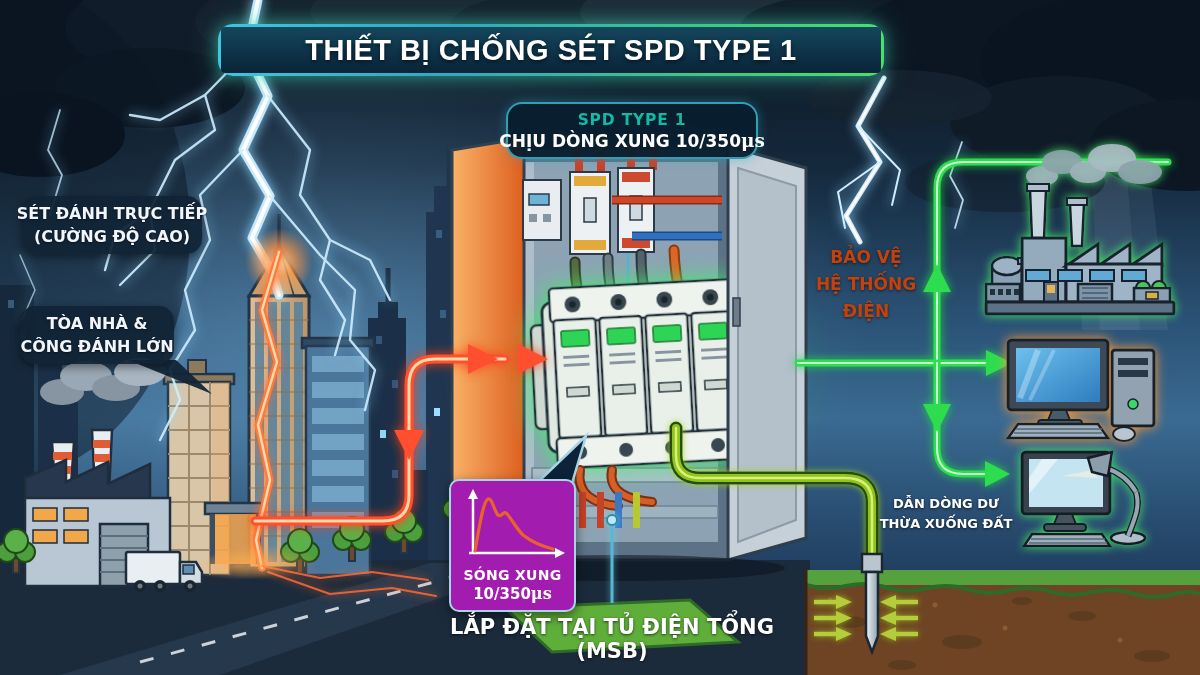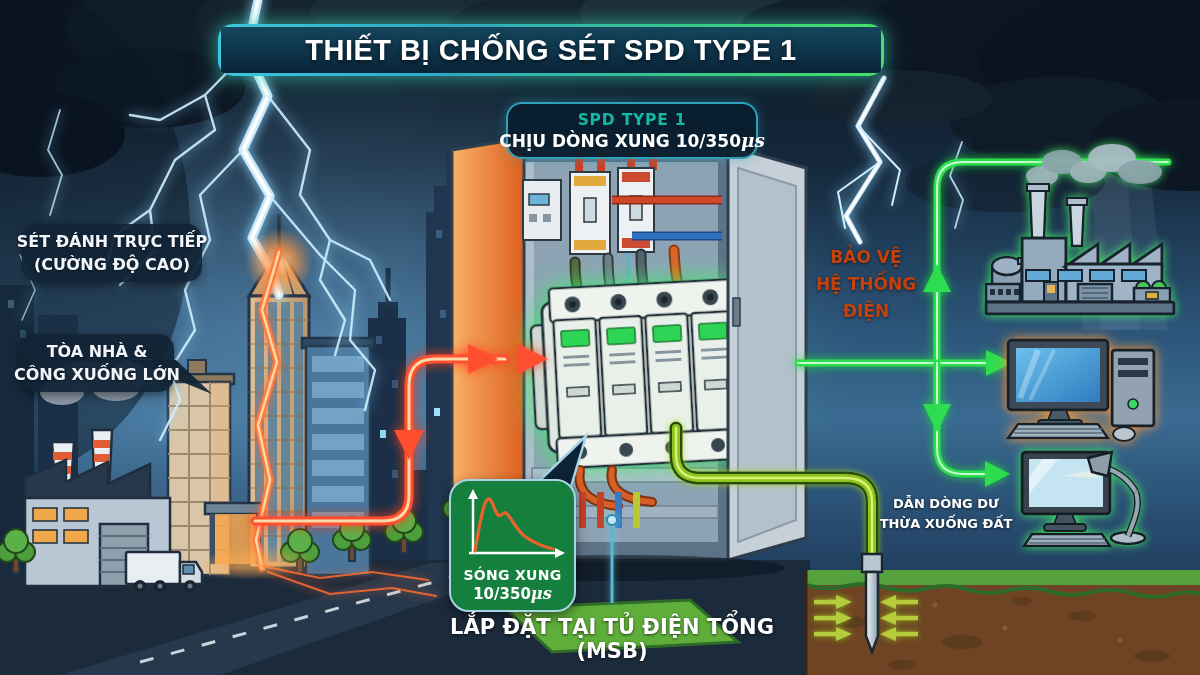--- a/index.html
+++ b/index.html
@@ -14,41 +14,41 @@
     box-shadow:0 0 16px rgba(62,210,200,.55),0 0 34px rgba(62,210,140,.3);}
   .titleinner{width:100%;height:100%;border-radius:4px;
     background:linear-gradient(180deg,#15465c,#0c2e44 70%,#0a2638);
     display:flex;align-items:center;justify-content:center;}
   .titleinner span{color:#fff;font-weight:800;font-size:29px;letter-spacing:.5px;
     font-family:"Liberation Sans",sans-serif;text-shadow:0 2px 4px rgba(0,0,0,.55);white-space:nowrap;}
 
   
   .bubble{position:absolute;background:rgba(17,36,54,.94);border-radius:15px;
     display:flex;flex-direction:column;align-items:center;justify-content:center;
-    color:#f2f6fa;font-weight:700;box-shadow:0 3px 10px rgba(0,0,0,.45);margin-top:28px;}
+    color:#f2f6fa;font-weight:700;box-shadow:0 3px 10px rgba(0,0,0,.45);}
   .bubble div{font-size:16px;line-height:1.45;text-shadow:0 1px 2px rgba(0,0,0,.5);white-space:nowrap;}
 
   
   .spdbox{position:absolute;left:506px;top:102px;width:252px;height:57px;box-sizing:border-box;
     background:rgba(8,30,45,.95);border:2.5px solid #2fa0b8;border-radius:16px;
     display:flex;flex-direction:column;align-items:center;justify-content:center;
     box-shadow:0 0 12px rgba(47,160,184,.45);}
   .spdhead{color:#14b8a6;font-weight:800;font-size:15.5px;letter-spacing:.8px;}
   .spdbody{color:#fff;font-weight:800;font-size:17px;margin-top:1px;white-space:nowrap;}
 
   
   .wavebox{position:absolute;left:449px;top:479px;width:127px;height:133px;box-sizing:border-box;
-    background:#15803d;border:2.5px solid #a8d4e6;border-radius:20px;
+    background:#a21caf;border:2.5px solid #a8d4e6;border-radius:10px;
     display:flex;flex-direction:column;align-items:center;padding-top:6px;
     box-shadow:0 4px 12px rgba(0,0,0,.5);}
   .waveplot{display:block;}
   .wavecap{color:#fff;font-weight:700;font-size:14px;margin-top:2px;letter-spacing:.3px;}
   .waveval{color:#fff;font-weight:700;font-size:15px;margin-top:1px;}
 
-  .mu{font-family:"DejaVu Serif",serif;font-style:italic;font-weight:700;font-size:1.08em;}
+  .mu{font-family:"DejaVu Serif",serif;font-weight:700;font-size:1.08em;}
 
   .caption{position:absolute;color:#fff;font-weight:800;text-align:center;
     text-shadow:0 1px 3px rgba(0,0,0,.65);}
   .green-caption{position:absolute;color:#c2410c;font-weight:800;text-align:center;
     text-shadow:0 1px 3px rgba(0,0,0,.6);}
 </style>
 </head>
 <body>
 
 <div class="stage">
@@ -562,21 +562,21 @@
   </div>
 </div>
 
 <div class="bubble" style="left:22px;top:196px;width:180px;height:58px">
   <div>SÉT ĐÁNH TRỰC TIẾP</div>
   <div>(CƯỜNG ĐỘ CAO)</div>
 </div>
 
 <div class="bubble" style="left:20px;top:306px;width:154px;height:58px">
   <div>TÒA NHÀ &amp;</div>
-  <div>CÔNG XUỐNG LỚN</div>
+  <div>CÔNG ĐÁNH LỚN</div>
 </div>
 
 <div class="spdbox">
   <div class="spdhead">SPD TYPE 1</div>
   <div class="spdbody">
     <span>CHỊU DÒNG XUNG 10/350</span><span class="mu">μs</span>
   </div>
 </div>
 
 <div class="wavebox">

